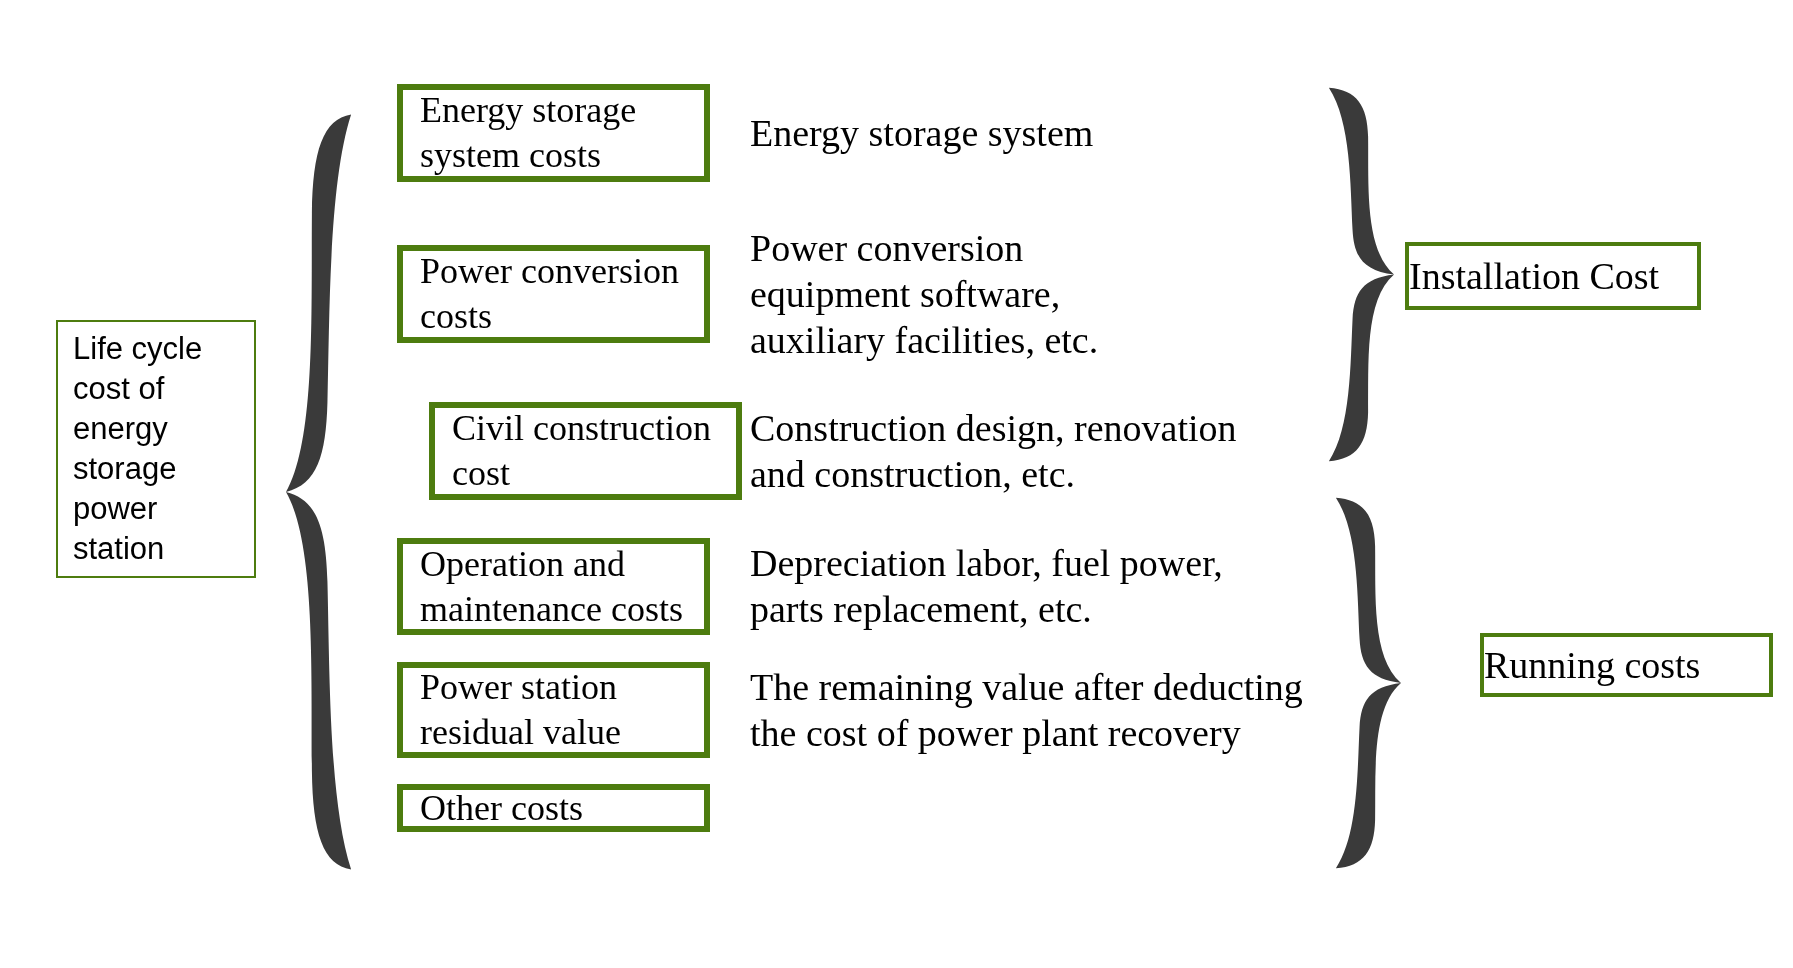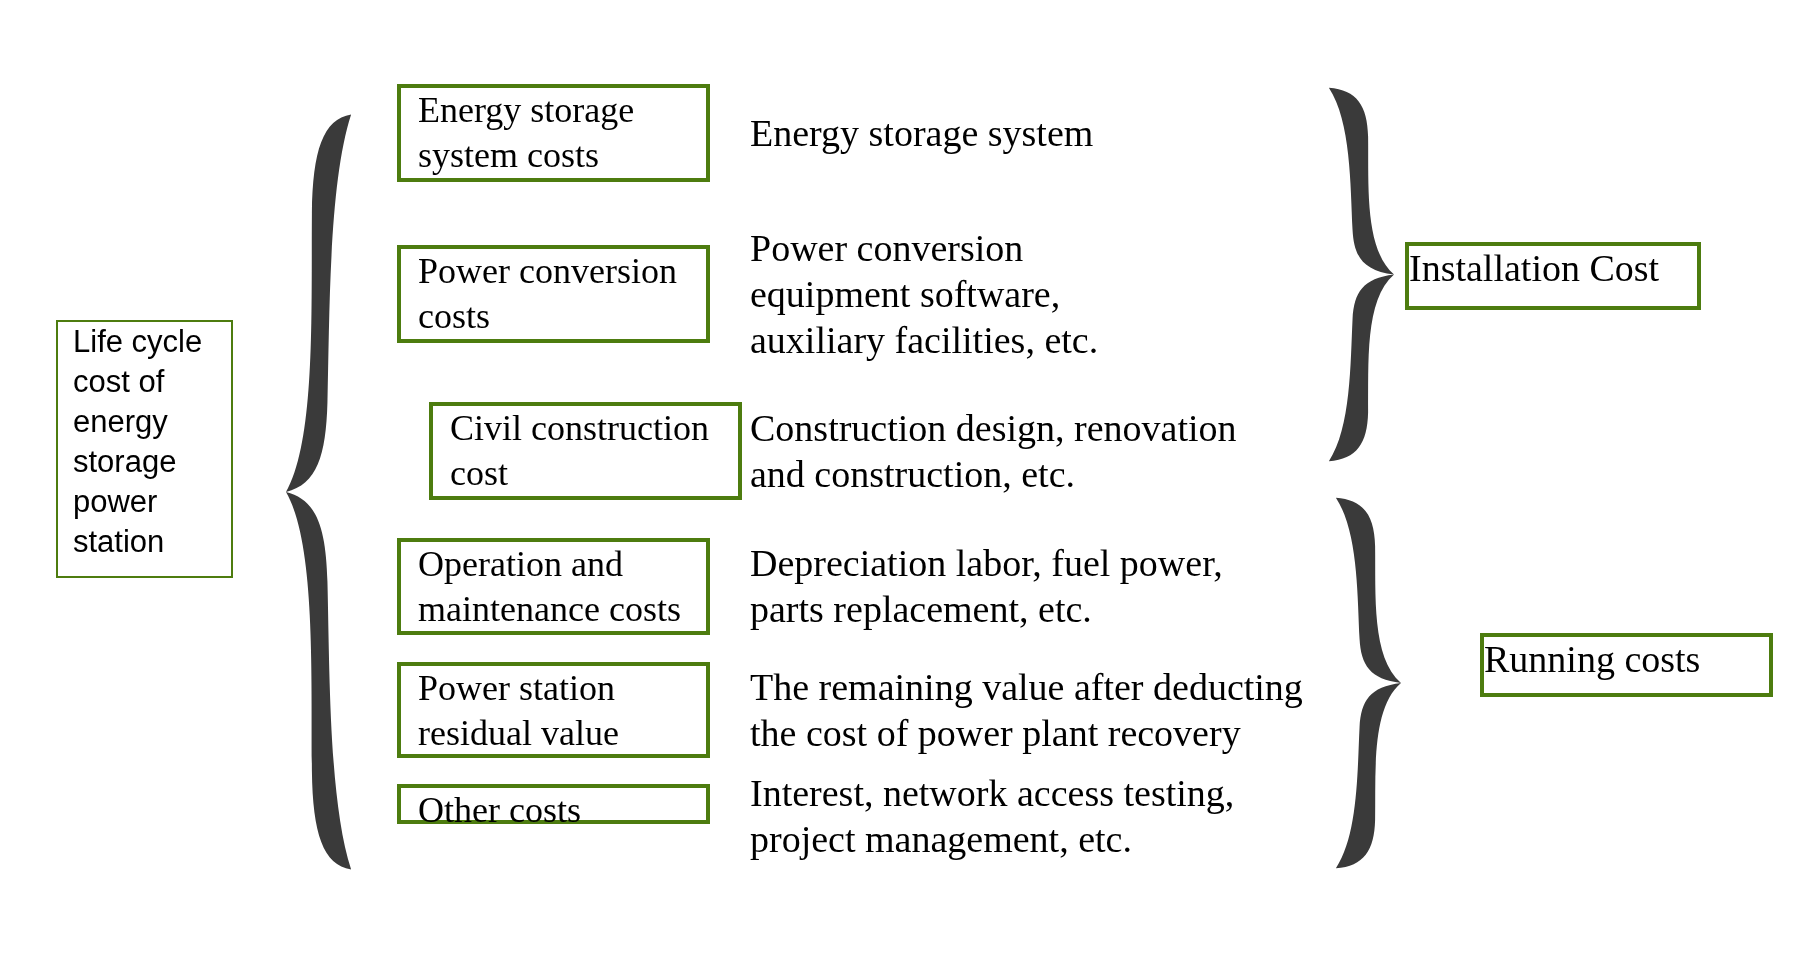--- a/index.html
+++ b/index.html
@@ -8,48 +8,48 @@
     position: relative;
     width: 1793px;
     height: 968px;
     background: #ffffff;
     font-family: "Liberation Serif", "DejaVu Serif", serif;
     color: #000000;
     overflow: hidden;
   }
   .box {
     position: absolute;
-    border: 4px solid #4d7c0f;
+    border: 6px solid #4d7c0f;
     background: #ffffff;
     display: flex;
-    align-items: flex-start;
+    align-items: center;
   }
   .box span { white-space: pre-line; display: block; }
 
   
   .root-box {
-    left: 56px; top: 320px; width: 177px; height: 258px;
+    left: 56px; top: 320px; width: 200px; height: 258px;
     border-width: 2.5px;
     font-family: "Liberation Sans", "DejaVu Sans", sans-serif;
     font-size: 31px; line-height: 40px;
     padding-left: 15px;
   }
 
   
   .item-box {
     left: 397px; width: 313px;
     font-size: 36px; line-height: 45px;
     padding-left: 17px;
   }
   .item-1 { top: 84px;  height: 98px; }
   .item-2 { top: 245px; height: 98px; }
   .item-3 { top: 402px; height: 98px; margin-left: 32px; }
   .item-4 { top: 538px; height: 97px; }
   .item-5 { top: 662px; height: 96px; }
-  .item-6 { top: 784px; height: 40px; }
+  .item-6 { top: 784px; height: 48px; }
 
   
   .desc {
     position: absolute;
     left: 750px;
     font-size: 38px; line-height: 46px;
     white-space: pre-line;
   }
   .desc-1 { top: 110px; }
   .desc-2 { top: 225px; }
@@ -119,22 +119,20 @@
   <div class="desc desc-1">Energy storage system</div>
   <div class="desc desc-2">Power conversion
 equipment software,
 auxiliary facilities, etc.</div>
   <div class="desc desc-3">Construction design, renovation
 and construction, etc.</div>
   <div class="desc desc-4">Depreciation labor, fuel power,
 parts replacement, etc.</div>
   <div class="desc desc-5">The remaining value after deducting
 the cost of power plant recovery</div>
-  <div class="desc desc-6">Interest, network access testing,
-project management, etc.</div>
 
   <svg class="brace brace-inst" viewBox="0 0 100 1000" preserveAspectRatio="none">
     <path d="M 12 2 C 50 8, 64 50, 65 132 C 66 262, 60 432, 100 500 C 58 490, 46 452, 44 382 C 41 262, 42 92, 12 2 Z"></path>
     <path d="M 12 998 C 50 992, 64 950, 65 868 C 66 738, 60 568, 100 500 C 58 510, 46 548, 44 618 C 41 738, 42 908, 12 998 Z"></path>
   </svg>
 
   <svg class="brace brace-run" viewBox="0 0 100 1000" preserveAspectRatio="none">
     <path d="M 12 2 C 50 8, 64 50, 65 132 C 66 262, 60 432, 100 500 C 58 490, 46 452, 44 382 C 41 262, 42 92, 12 2 Z"></path>
     <path d="M 12 998 C 50 992, 64 950, 65 868 C 66 738, 60 568, 100 500 C 58 510, 46 548, 44 618 C 41 738, 42 908, 12 998 Z"></path>
   </svg>

